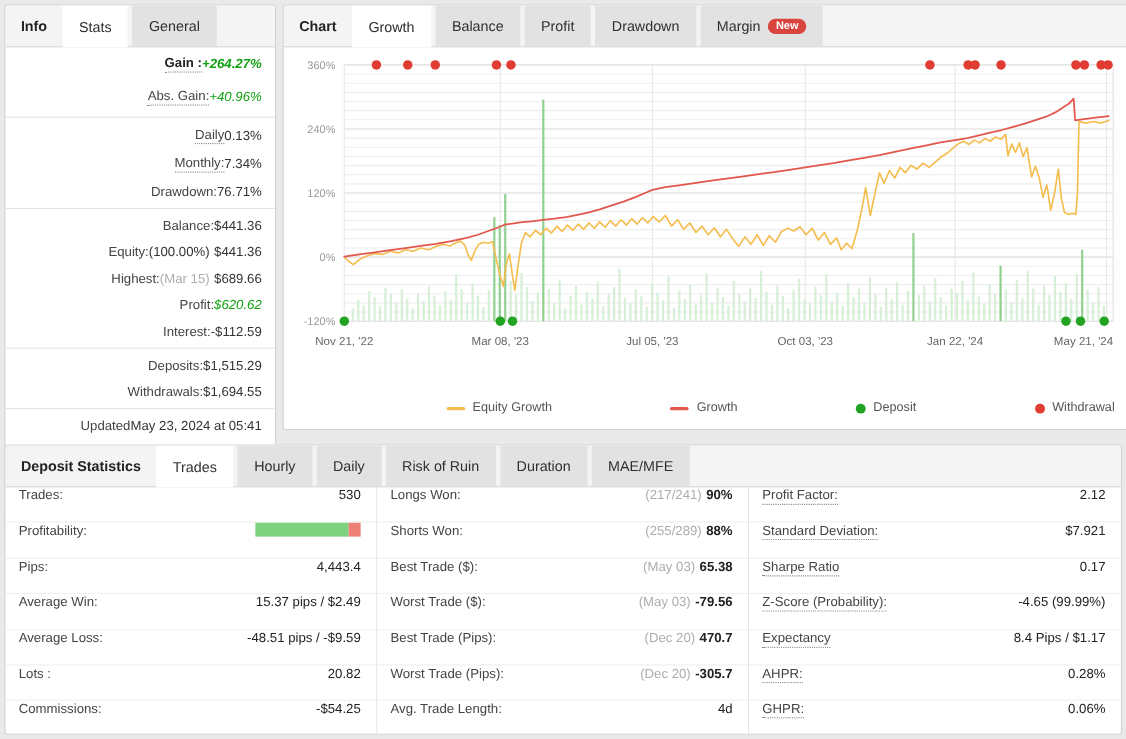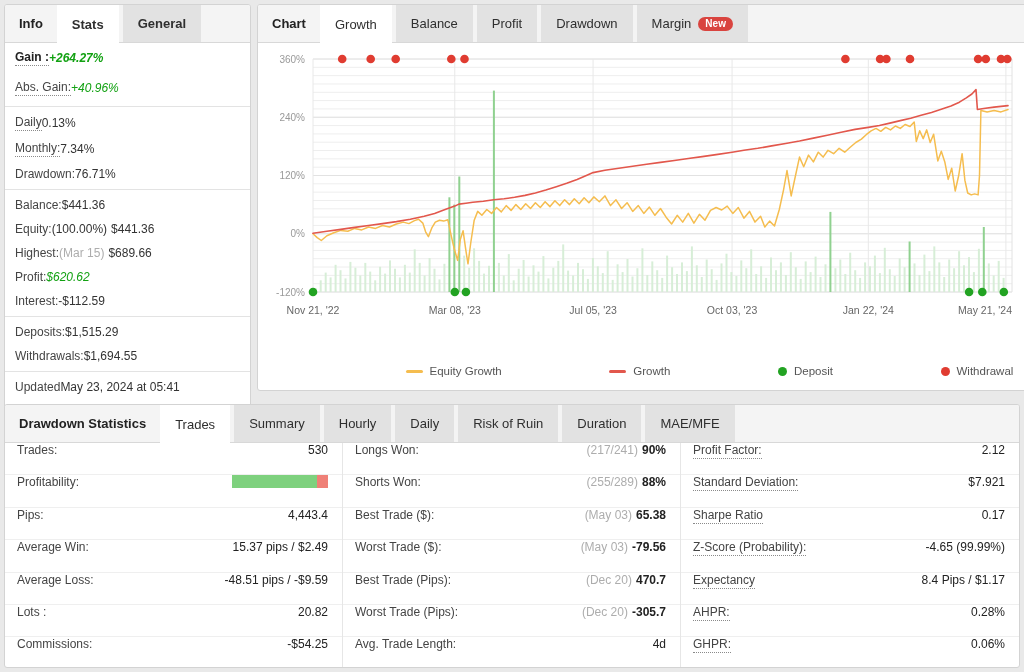--- a/index.html
+++ b/index.html
@@ -15,21 +15,21 @@
   #bottom-panel{left:4px;top:404px;width:1016px;height:264px;}
 
   
   .tabstrip{display:flex;align-items:flex-start;background:#f4f4f4;border-bottom:1px solid #d8d8d8;height:38px;box-sizing:border-box;position:relative;}
   .section-label{height:37px;display:flex;align-items:center;padding:0 14px;font-weight:bold;font-size:13px;color:#222;}
   .tab{height:37px;box-sizing:border-box;display:flex;align-items:center;padding:0 15px;background:#e2e2e2;margin-right:4px;font-size:13px;color:#2f2f2f;cursor:pointer;white-space:nowrap;}
   .tab.active{background:#fff;height:38px;}
   .badge{background:#d9443f;color:#fff;font-size:10px;font-weight:bold;border-radius:9px;padding:2px 7px;margin-left:7px;line-height:1;}
 
   
-  .lp-row{display:flex;justify-content:flex-start;align-items:center;padding:5px 12px 5px 10px;font-size:12px;color:#444;}
+  .lp-row{display:flex;justify-content:flex-end;align-items:center;padding:5px 12px 5px 10px;font-size:12px;color:#444;}
   .lp-row.tall{padding:7px 12px 7px 10px;}
   .lp-divider{border-top:1px solid #e3e3e3;margin:3px 0;}
   .lbl{white-space:nowrap;}
   .lbl.bold{font-weight:bold;color:#222;}
   .lbl.dotted{border-bottom:1px dotted #8a8a8a;padding-bottom:1px;}
   .val{color:#333;text-align:right;white-space:nowrap;}
   .val.green,.green{color:#12a112;font-style:italic;}
   .val.bold{font-weight:bold;}
   .prefix{margin-right:4px;}
   .prefix.gray{color:#adadad;}
@@ -55,21 +55,21 @@
   .pbar{width:96px;height:13px;display:flex;overflow:hidden;}
   .pbar .g{background:#7ed17e;height:100%;}
   .pbar .r{background:#ef8077;height:100%;}
 </style>
 </head>
 <body>
 
 <div class="panel" id="left-panel">
   <div class="tabstrip">
     <div class="section-label">Info</div>
-    <div style="display:flex;align-items:flex-start;height:100%;font-weight:bold;">
+    <div style="display:flex;align-items:flex-start;height:100%;">
         <div class="tab active">
           <span>Stats</span>
         </div>
         <div class="tab">
           <span>General</span>
         </div>
       </div>
   </div>
   <div id="stats-list">
       <div class="lp-row tall">
@@ -401,27 +401,24 @@
       </span>
       <span class="legend-item">
         <span class="swatch-dot" style="background: rgb(224, 60, 49);"></span>
         <span>Withdrawal</span>
       </span>
     </div>
 </div>
 
 <div class="panel" id="bottom-panel">
   <div class="tabstrip">
-    <div class="section-label">Drawdown Statistics</div>
+    <div class="section-label">Deposit Statistics</div>
     <div style="display:flex;align-items:flex-start;height:100%;">
         <div class="tab active">
           <span>Trades</span>
-        </div>
-        <div class="tab">
-          <span>Summary</span>
         </div>
         <div class="tab">
           <span>Hourly</span>
         </div>
         <div class="tab">
           <span>Daily</span>
         </div>
         <div class="tab">
           <span>Risk of Ruin</span>
         </div>

